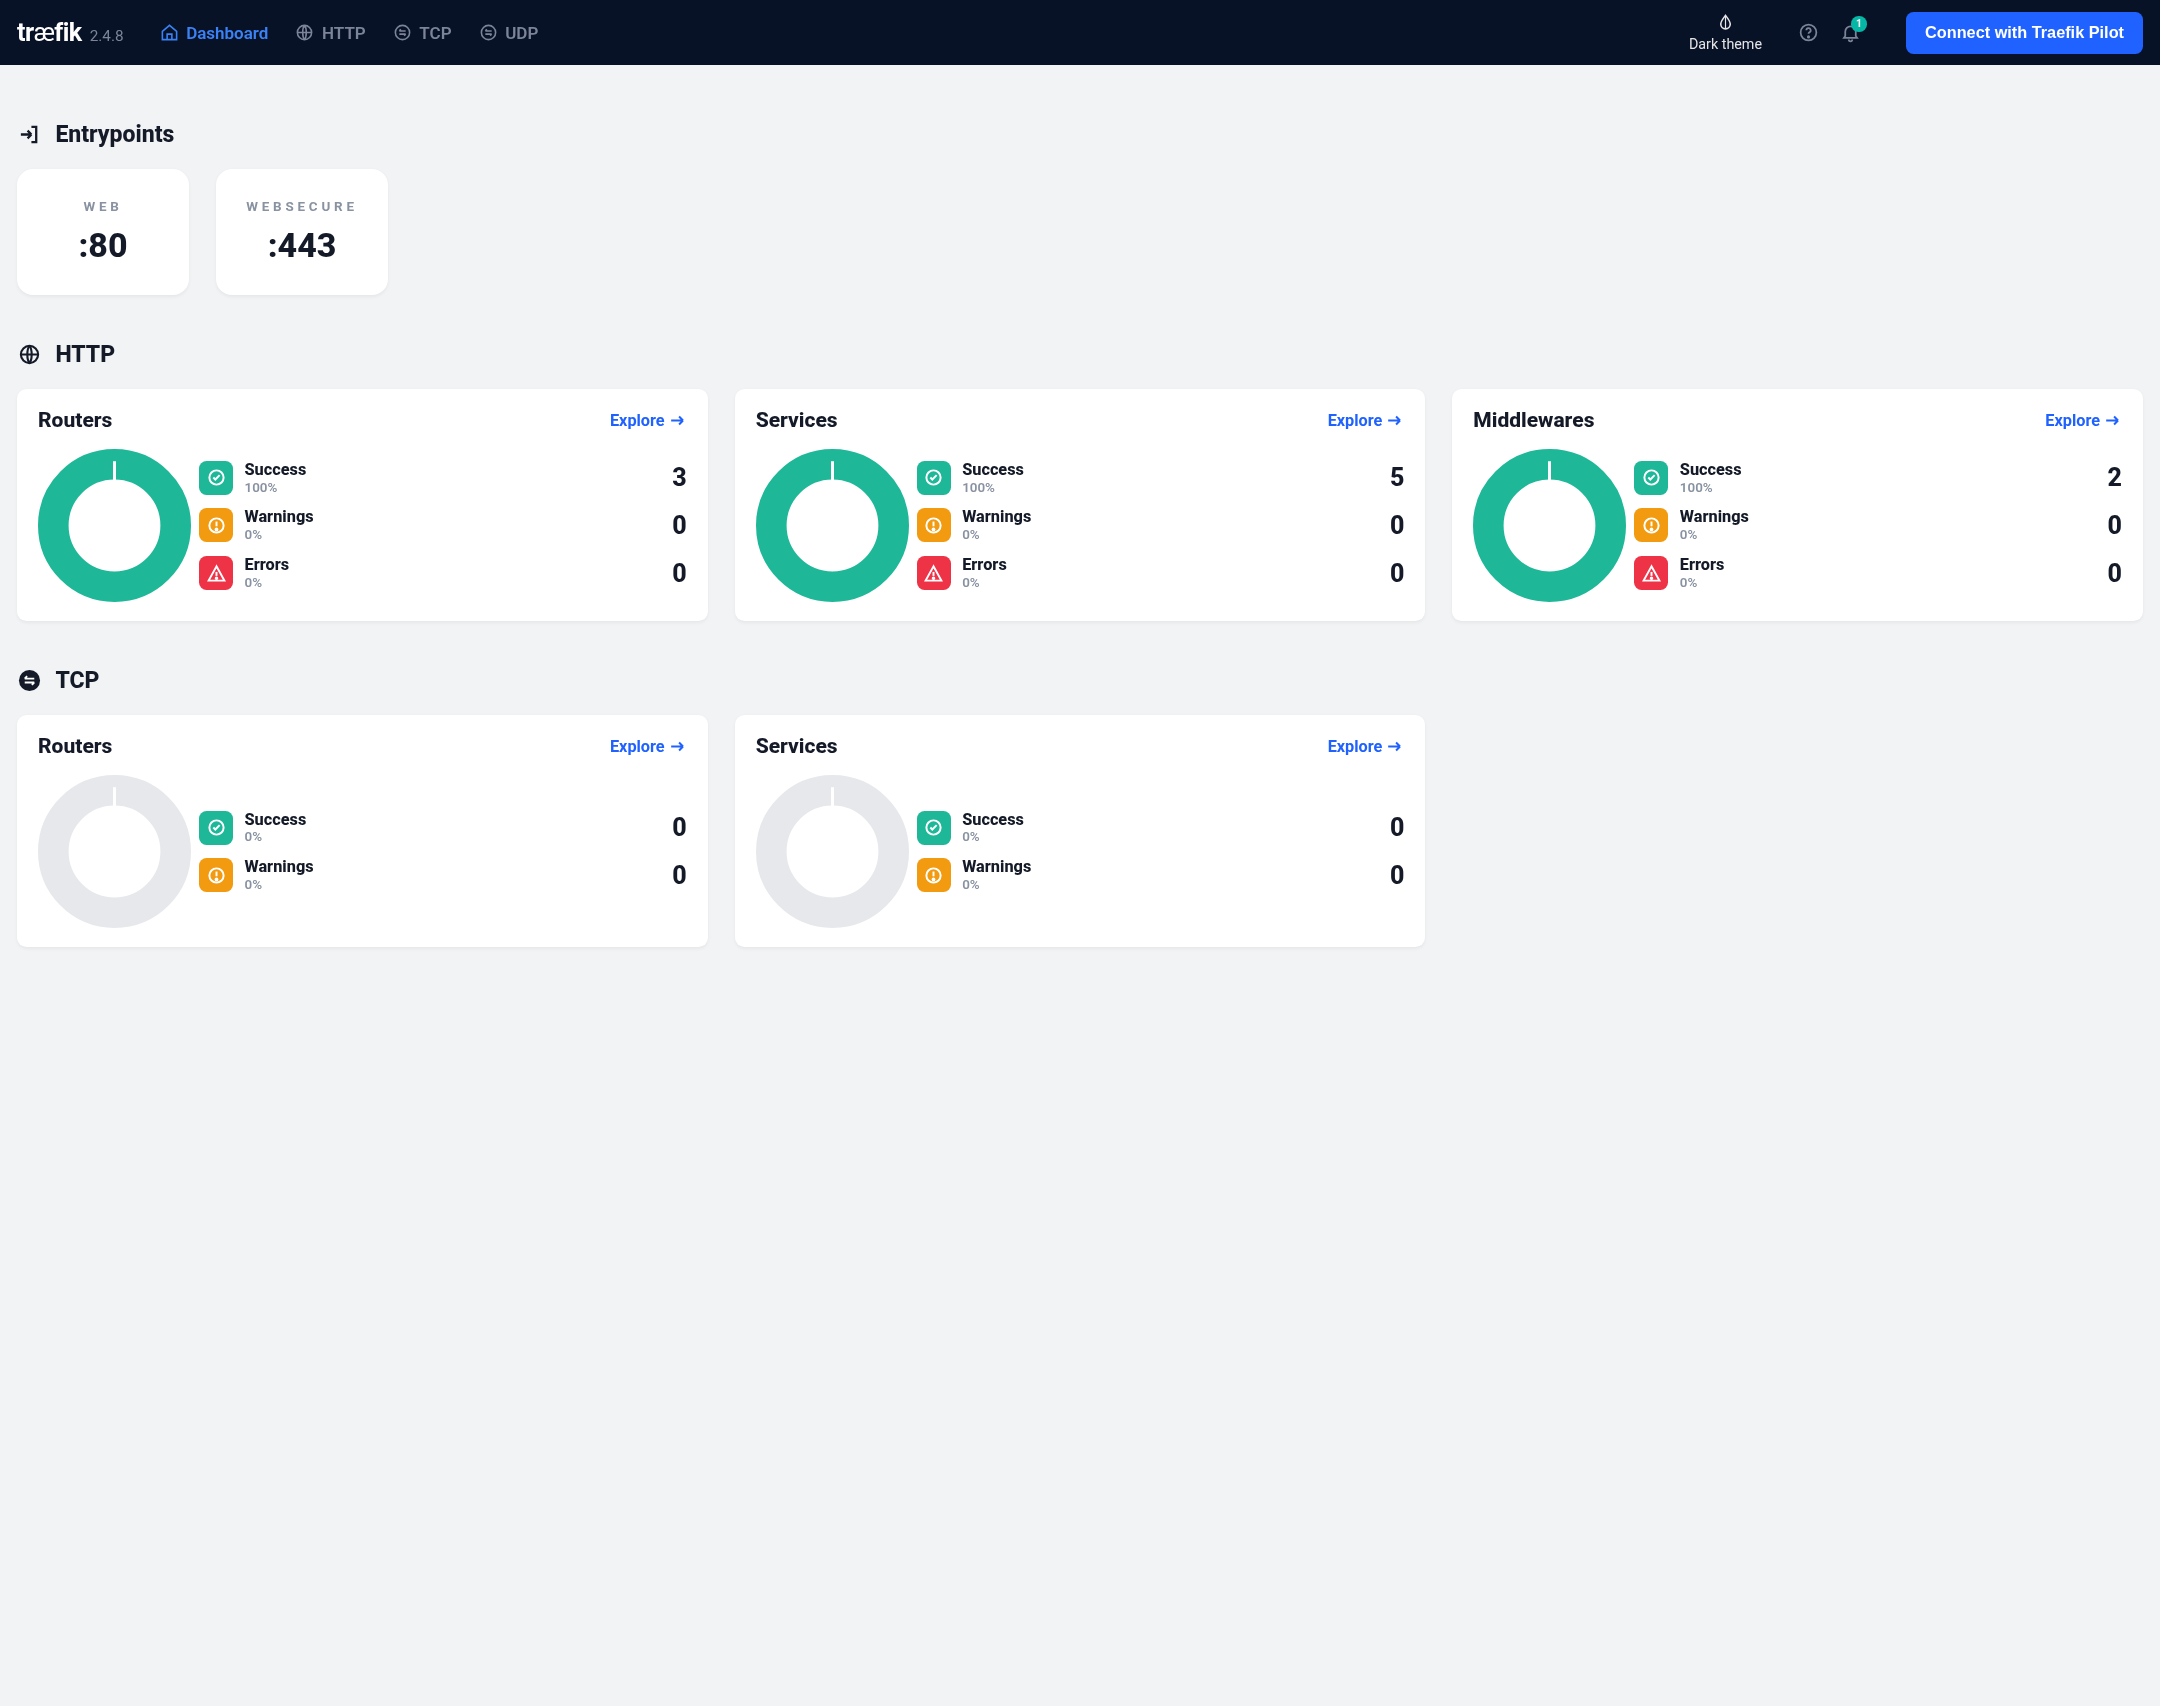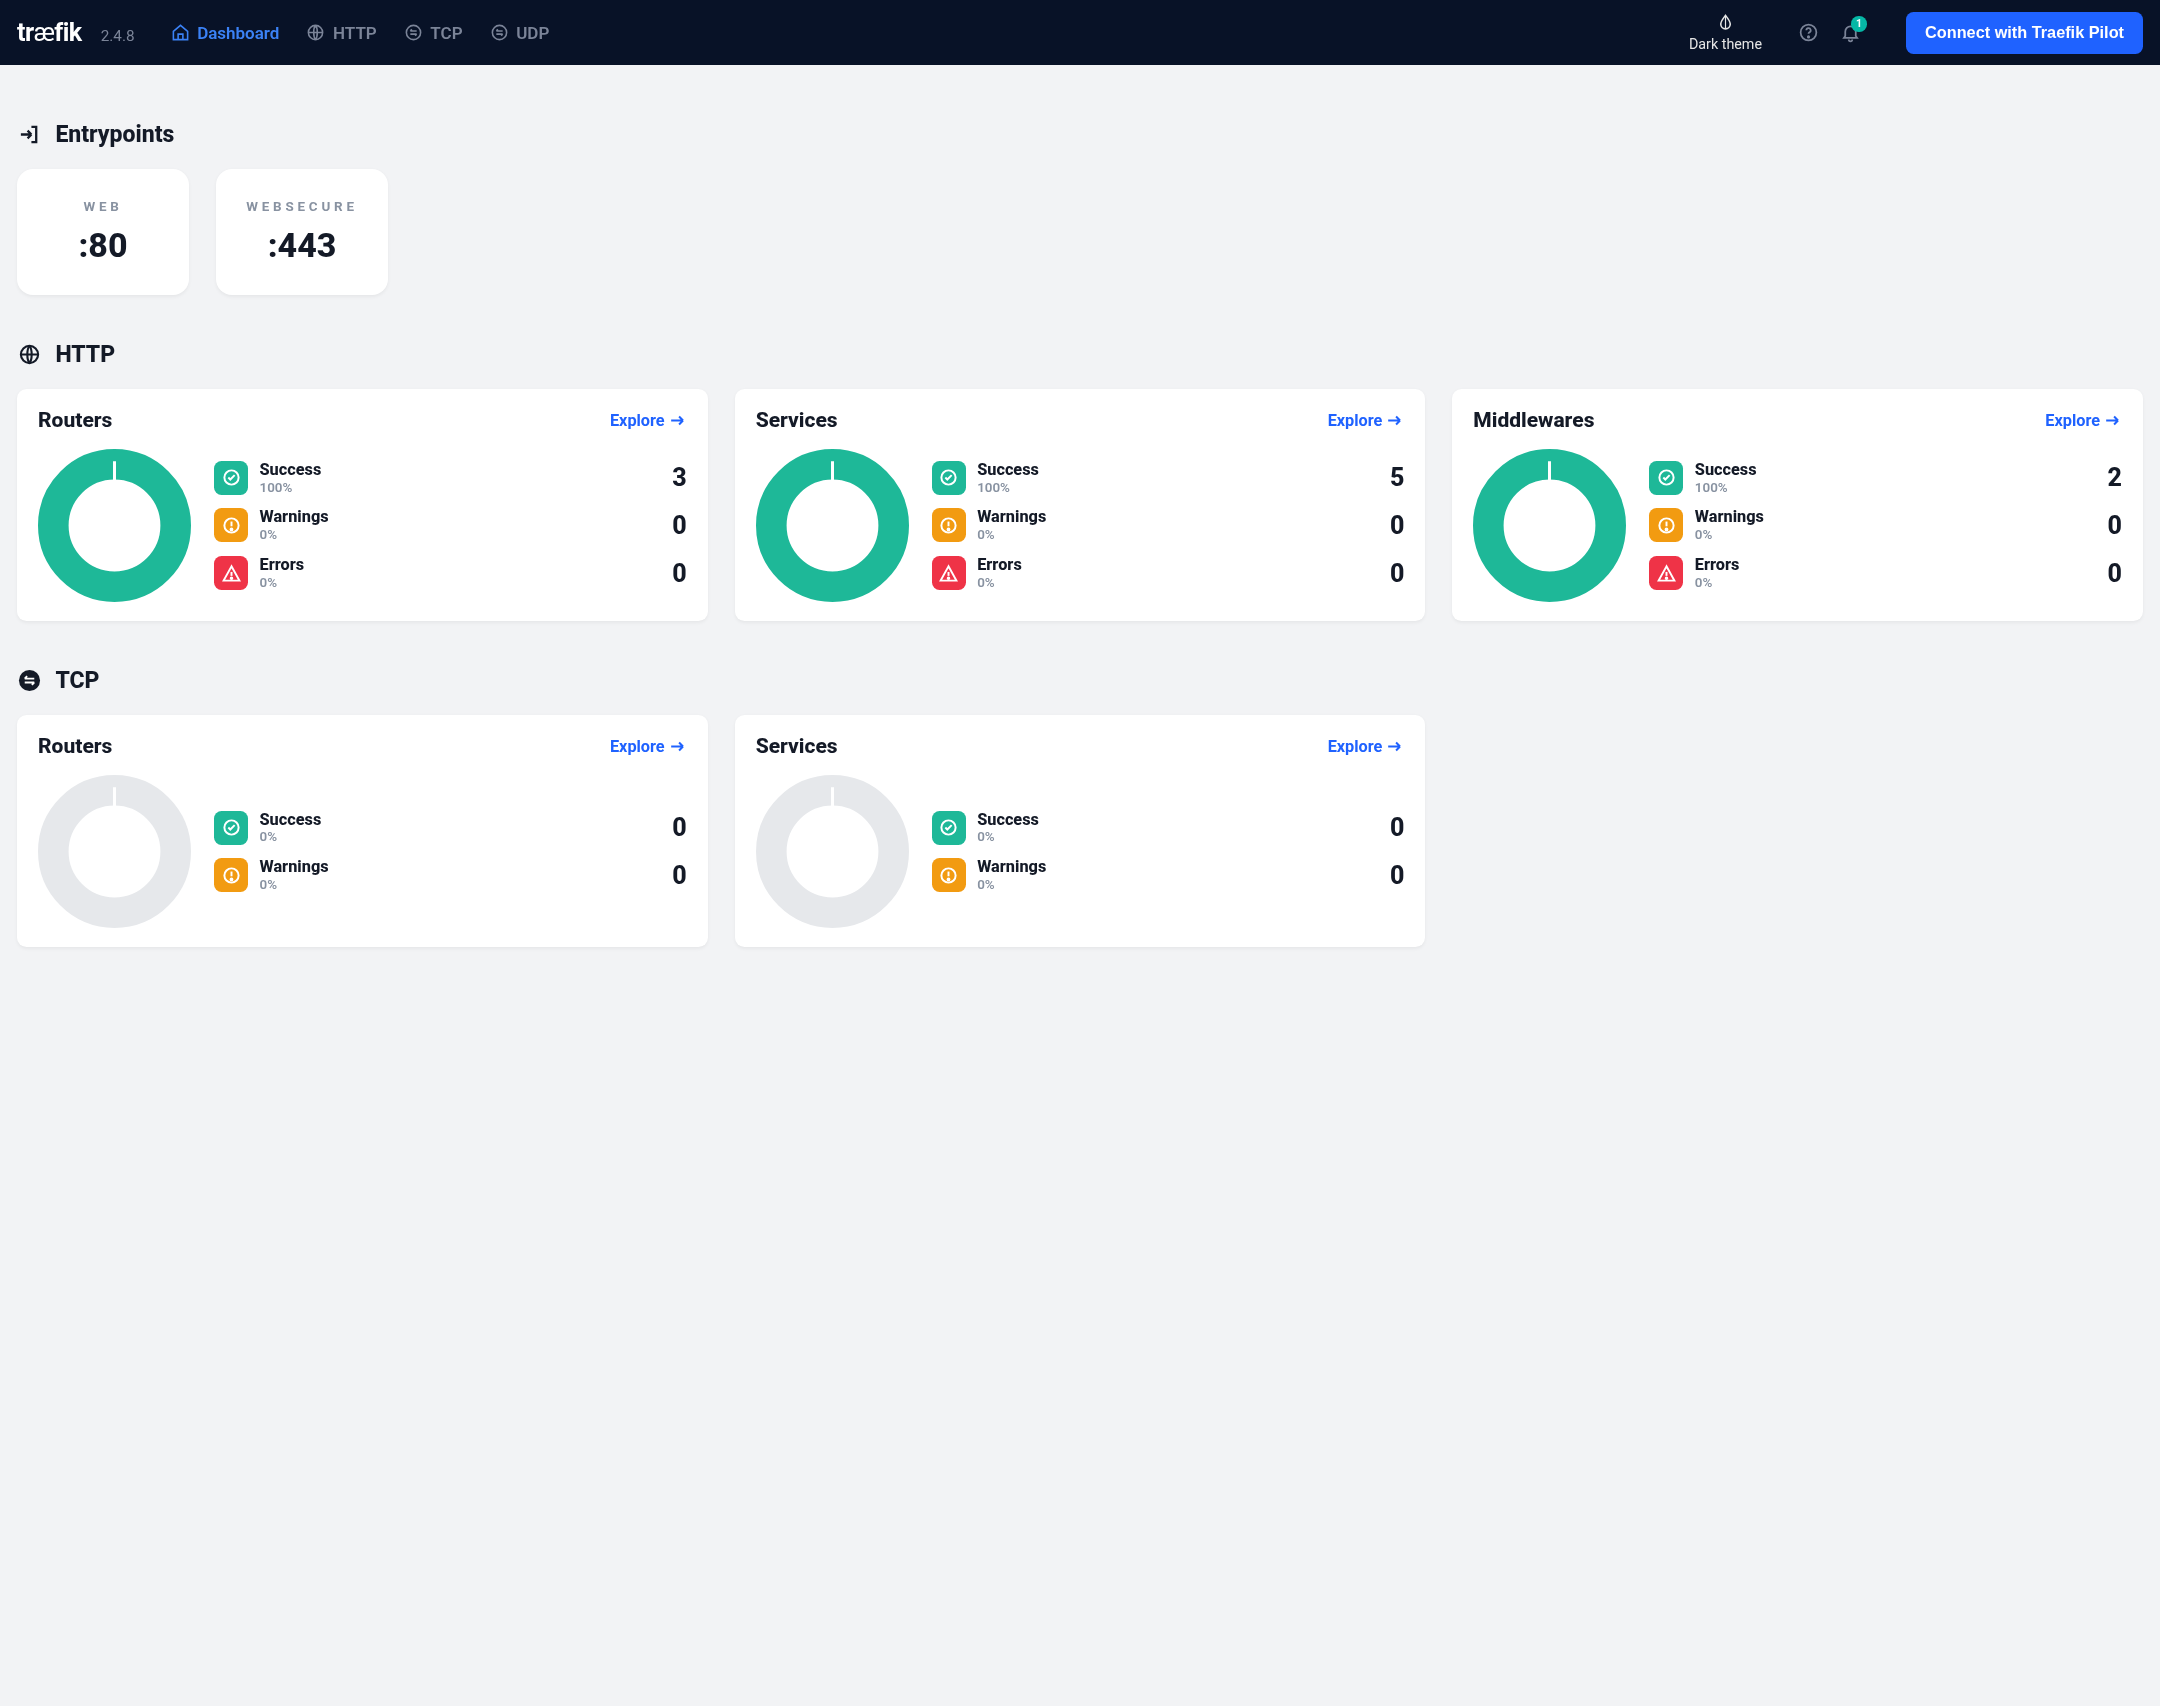--- a/index.html
+++ b/index.html
@@ -1,19 +1,19 @@
 <!DOCTYPE html>
 <html><head>
 <meta charset="utf-8">
 <style>
   * { box-sizing: border-box; margin: 0; padding: 0; }
   body { font-family: -apple-system, BlinkMacSystemFont, "Segoe UI", Roboto, Helvetica, Arial, sans-serif; background: #f2f3f5; color: #141a27; }
   
   .topbar { background: #081227; height: 65px; display: flex; align-items: center; padding: 0 17px; color: #fff; gap: 17px; }
-  .brand { display: flex; align-items: baseline; gap: 19px; }
+  .brand { display: flex; align-items: baseline; gap: 8px; }
   .brand-logo { font-weight: 700; font-size: 25px; letter-spacing: -0.5px; color: #fff; }
   .brand-logo .ae { font-weight: 400; }
   .brand-version { color: #7b8498; font-size: 15.3px; }
   .nav { display: flex; align-items: center; gap: 27px; margin-left: 19px; }
   .nav-item { display: flex; align-items: center; gap: 7.6px; color: #7b8498; font-size: 17px; font-weight: 600; cursor: pointer; }
   .nav-item.active { color: #3b82f6; }
   .nav-icon { width: 19px; height: 19px; display: inline-flex; align-items: center; justify-content: center; }
   .spacer { flex: 1; }
   .dark-col { display:flex; flex-direction:column; align-items:center; gap:3.8px; color:#e5e5e5; font-size:14.3px; cursor:pointer;}
   .hdr-icons { display:flex; align-items:center; gap:21px; margin-left:19px; }
@@ -28,21 +28,21 @@
   .entry-row { display:flex; gap:27px; }
   .entry-card { background:#fff; border-radius:16px; width:172px; height:126px; display:flex; flex-direction:column; align-items:center; justify-content:center; box-shadow:0 1.9px 3.8px rgba(0,0,0,0.05);}
   .entry-name { color:#8892a1; font-size:13.4px; font-weight:700; letter-spacing:3.8px; text-transform:uppercase; margin-bottom:11.5px;}
   .entry-port { font-size:34px; font-weight:800; color:#141a27;}
   
   .cards-grid { display:grid; grid-template-columns: repeat(3, 1fr); gap: 27px; }
   .card { background:#fff; border-radius:9.6px; padding:19px 21px; box-shadow:0 1.9px 3.8px rgba(0,0,0,0.05);}
   .card-head { display:flex; align-items:center; justify-content:space-between; margin-bottom:17px;}
   .card-title { font-size:21px; font-weight:800; }
   .explore { display:flex; align-items:center; gap:3px; color:#1f62ff; font-weight:700; font-size:16.3px; cursor:pointer;}
-  .card-body { display:flex; align-items:center; gap:23px; }
+  .card-body { display:flex; align-items:center; gap:8px; }
   .donut { width:153px; height:153px; flex-shrink:0;}
   .stats-col { display:flex; flex-direction:column; gap:13.4px; flex:1;}
   .stat-row { display:flex; align-items:center; gap:11.5px; }
   .stat-badge { width:34px; height:34px; border-radius:7.6px; display:flex; align-items:center; justify-content:center; color:#fff; flex-shrink:0;}
   .b-success { background:#1eb898; }
   .b-warning { background:#f29b11; }
   .b-error   { background:#ef3347; }
   .stat-text { display:flex; flex-direction:column; line-height:1.15;}
   .stat-label { font-size:16.3px; font-weight:800; }
   .stat-pct   { font-size:13.4px; color:#8892a1; font-weight:600;}

